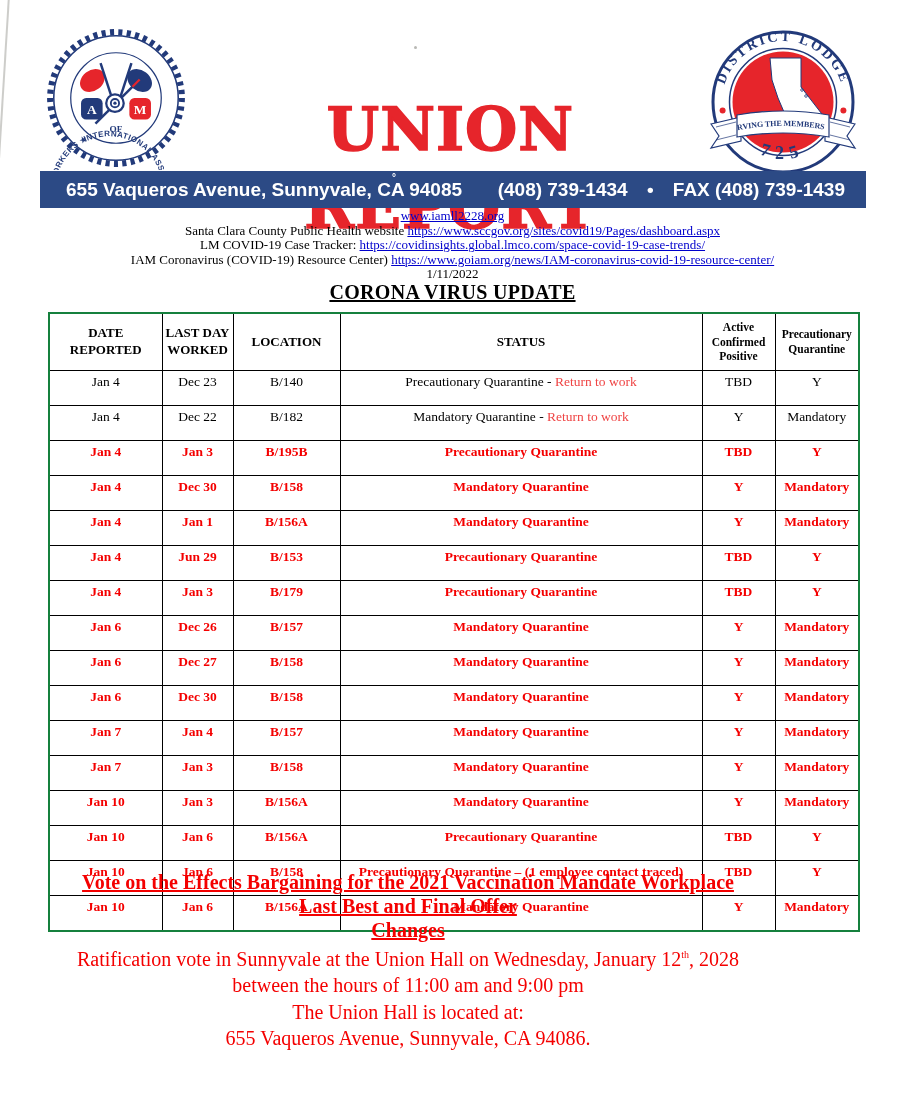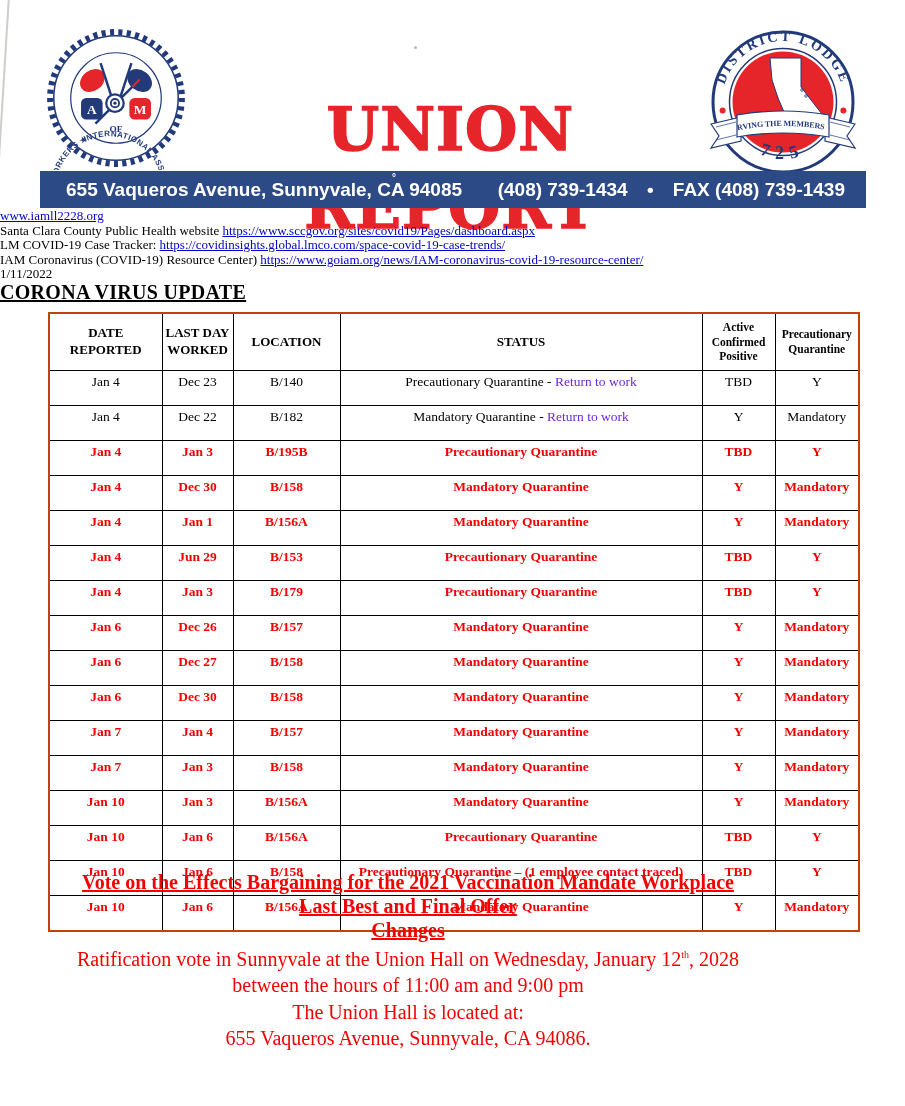--- a/index.html
+++ b/index.html
@@ -18,34 +18,34 @@
   .main-title{position:absolute;left:178px;top:42px;width:545px;text-align:center;
               font-family:"DejaVu Serif",serif;font-weight:bold;font-size:60px;line-height:78px;
               color:#e6252b;letter-spacing:1px;margin-top:48px;-webkit-text-stroke:1.5px #e6252b;}
   .addr-bar{position:absolute;left:40px;top:171px;width:826px;height:37px;background:#2c4a85;
             display:flex;align-items:center;justify-content:space-between;
             font-family:"Liberation Sans",sans-serif;font-weight:bold;color:#fff;font-size:19px;
             box-sizing:border-box;padding:0 21px 0 26px;}
   .addr-deg{position:absolute;left:352px;top:1px;font-size:10px;color:#fff;}
 
   
-  .links{position:absolute;top:209px;left:0;width:905px;font-size:13px;line-height:14.6px;}
+  .links{position:absolute;top:209px;left:0;width:905px;text-align:center;font-size:13px;line-height:14.6px;}
   .links a{color:#0000cc;text-decoration:underline;cursor:pointer;}
   .section-title{margin-top:3px;font-size:20px;font-weight:bold;text-decoration:underline;letter-spacing:.3px;}
 
   
   table.covid{position:absolute;top:312px;left:48px;width:810px;border-collapse:collapse;
-              table-layout:fixed;border:2px solid #c2410c;}
+              table-layout:fixed;border:2px solid #15803d;}
   .covid th,.covid td{border:1px solid #000;text-align:center;overflow:hidden;}
   .covid th{font-weight:bold;font-size:13px;height:56px;vertical-align:middle;line-height:1.3;padding:0 2px;}
   .covid th.pad{padding:0 14px;}
   .covid th.small{font-size:11.5px;padding:0 3px;}
   .covid td{height:30px;font-size:13.5px;vertical-align:top;padding-top:3px;}
   .row-black td{color:#000;font-weight:normal;}
-  .row-black .hl{color:#6d28d9;}
+  .row-black .hl{color:#ef4444;}
   .row-red td{color:#f40000;font-weight:bold;}
 
   
   .announce{position:absolute;top:870px;left:0;width:784px;text-align:center;color:#f40000;padding-left:16px;}
   .announce .head{font-size:20px;font-weight:bold;text-decoration:underline;
                   text-decoration-thickness:2px;line-height:24px;}
   .announce .body{font-size:20px;line-height:26.5px;font-weight:normal;}
   .announce .body:first-of-type{margin-top:2px;}
   .announce sup{font-size:10px;}
 

